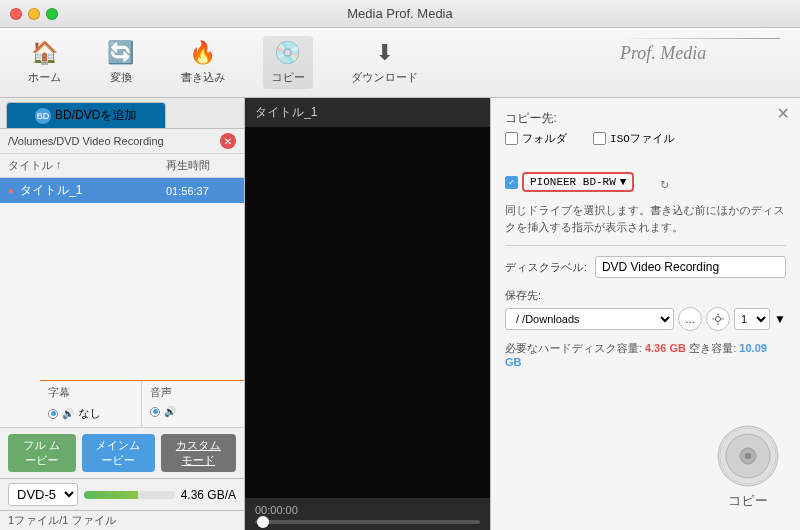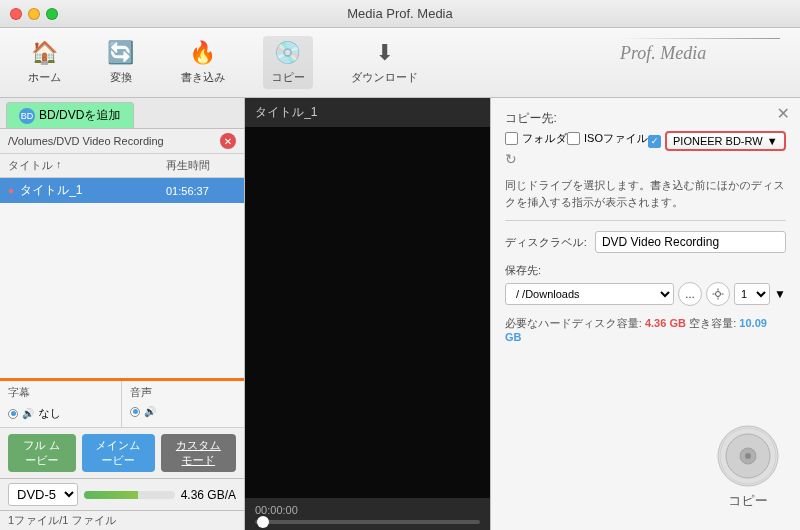--- a/index.html
+++ b/index.html
@@ -101,24 +101,24 @@
     }
     .tab-bar {
       background: #e8e8e8;
       padding: 4px 6px 0;
       border-bottom: 1px solid #c0c0c0;
     }
     .tab-item {
       display: inline-flex;
       align-items: center;
       gap: 4px;
-      background: #86efac;
+      background: #0369a1;
       border: 1px solid #c0c0c0;
       border-bottom: none;
-      padding: 4px 12px;
+      padding: 4px 28px;
       border-radius: 4px 4px 0 0;
       font-size: 12px;
       cursor: pointer;
       justify-content: space-between;
     }
     .tab-icon {
       width: 16px;
       height: 16px;
       background: #4a9de0;
       border-radius: 50%;
@@ -184,23 +184,24 @@
       color: white;
     }
     .file-row .file-icon {
       margin-right: 6px;
       font-size: 10px;
     }
     .file-row.selected .file-icon { color: #ff6666; }
     .file-row .file-name { flex: 1; }
     .file-row .file-duration { width: 70px; font-size: 11px; }
     .subtitle-audio-section {
-      border-top: 3px solid #f97316;
+      border-top: 1px solid #f97316;
       display: grid;
       grid-template-columns: 1fr 1fr;
+      margin-left: 40px;
     }
     .sa-col {
       padding: 4px 8px;
       font-size: 11px;
     }
     .sa-col:first-child {
       border-right: 1px solid #d0d0d0;
     }
     .sa-header {
       color: #555;
@@ -355,23 +356,24 @@
       cursor: pointer;
       line-height: 1;
     }
     .section-label {
       font-size: 12px;
       color: #444;
       margin-bottom: 4px;
     }
     .copy-dest-row {
       display: flex;
-      align-items: flex-start;
-      gap: 0;
+      align-items: flex-end;
+      gap: 26px;
       flex-wrap: wrap;
+      font-family: Liberation Mono, monospace;
     }
     .checkbox-item {
       display: flex;
       align-items: center;
       gap: 4px;
       font-size: 11px;
     }
     .checkbox-box {
       width: 13px;
       height: 13px;

